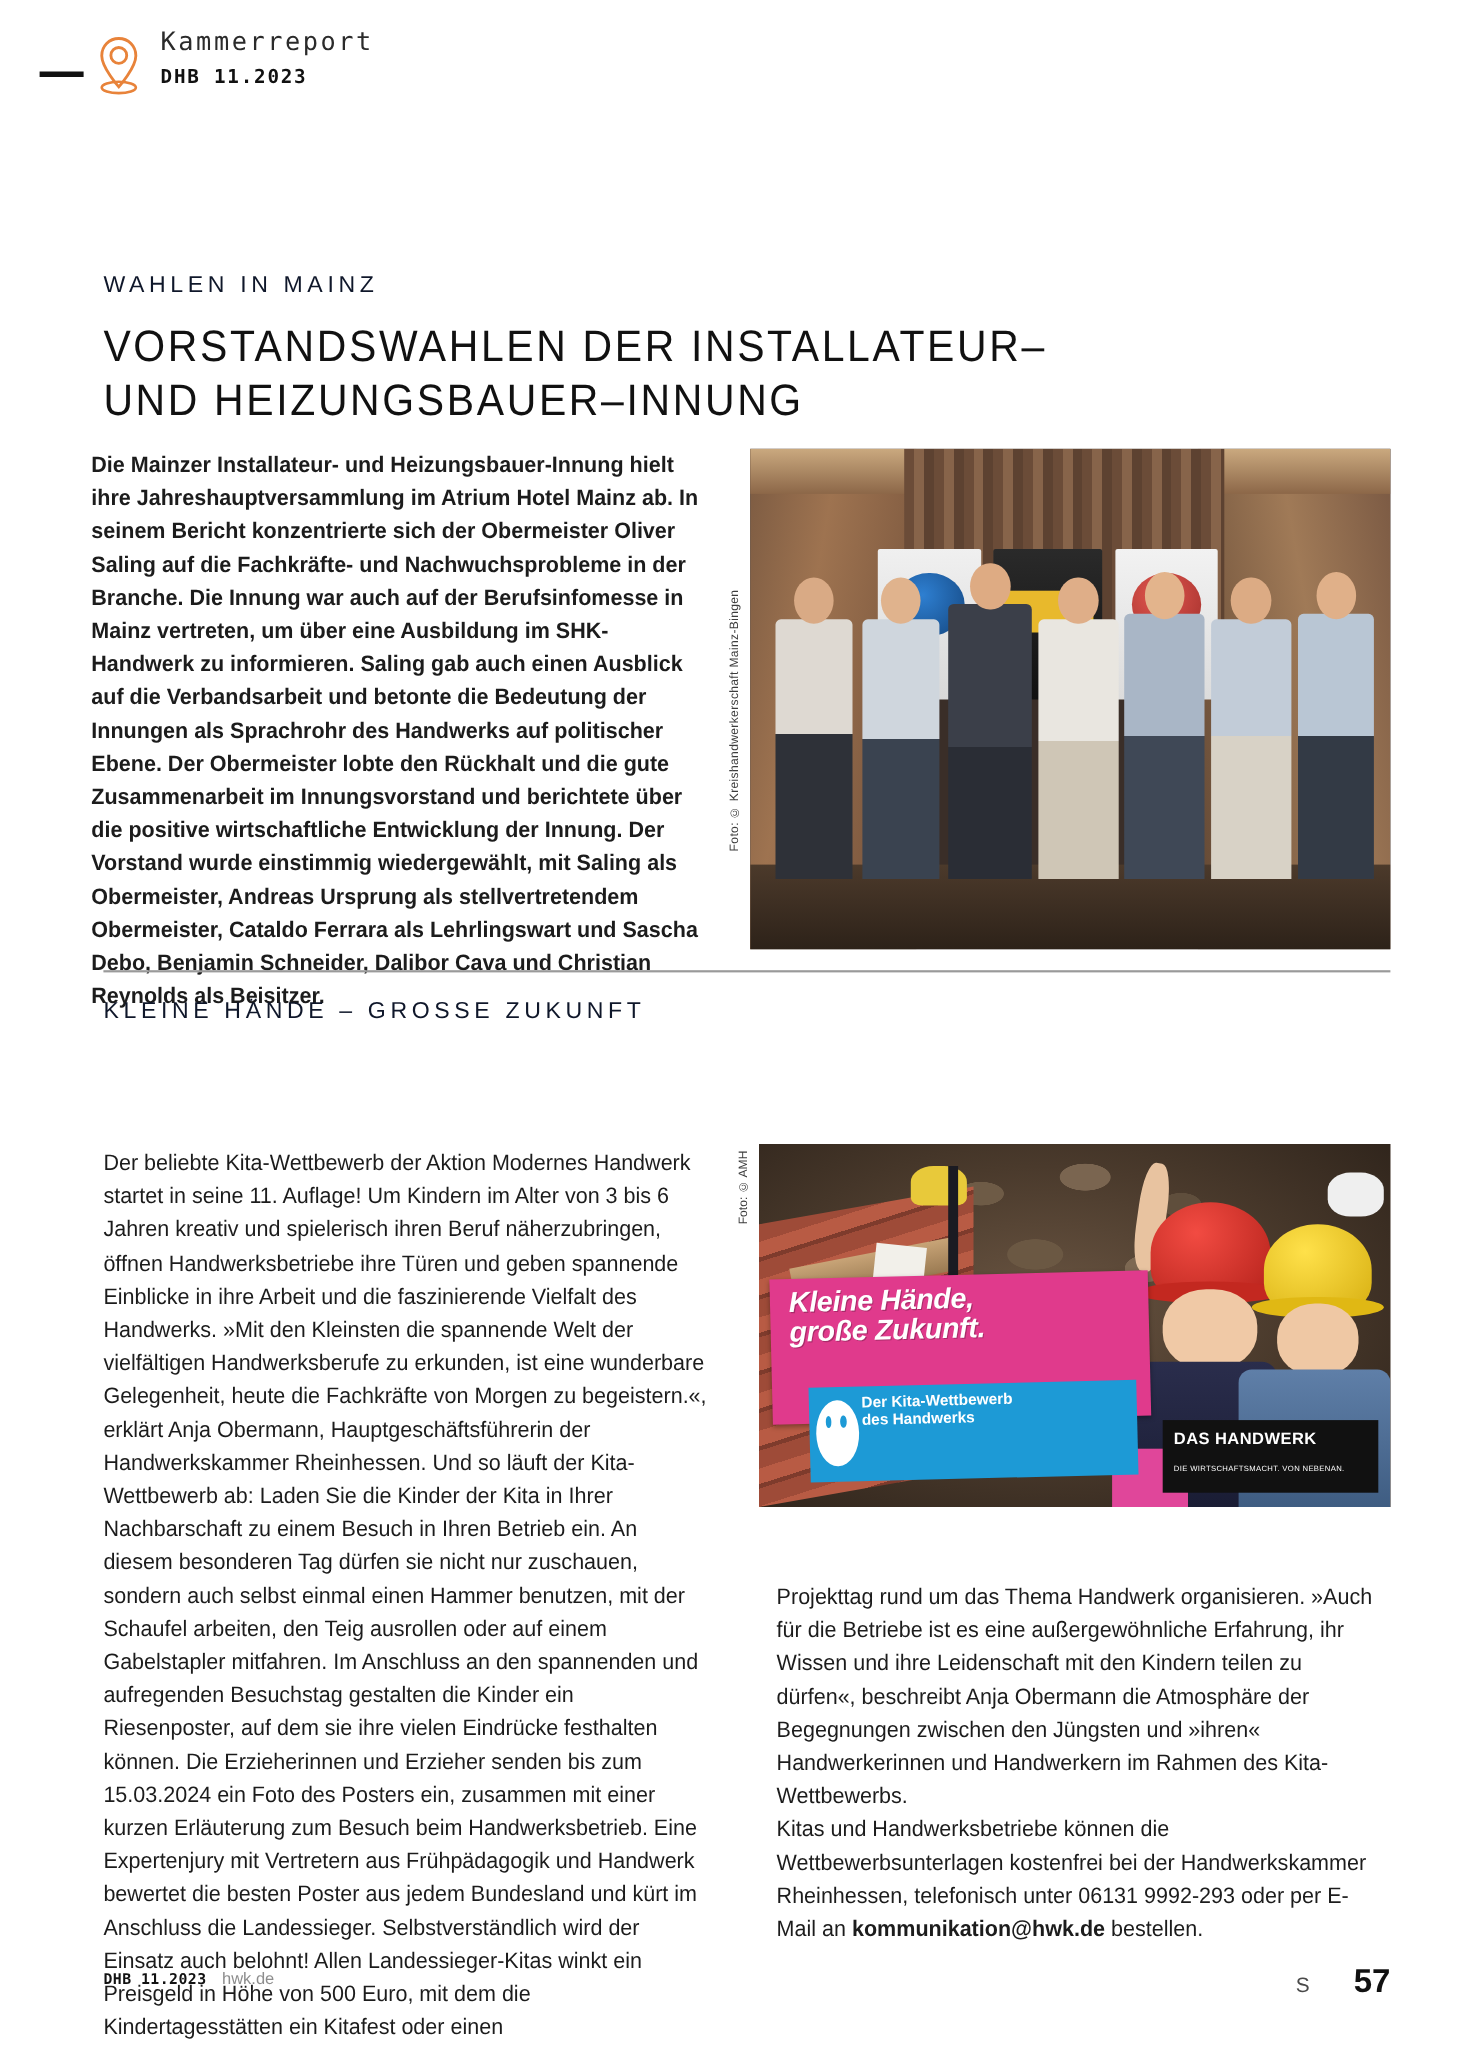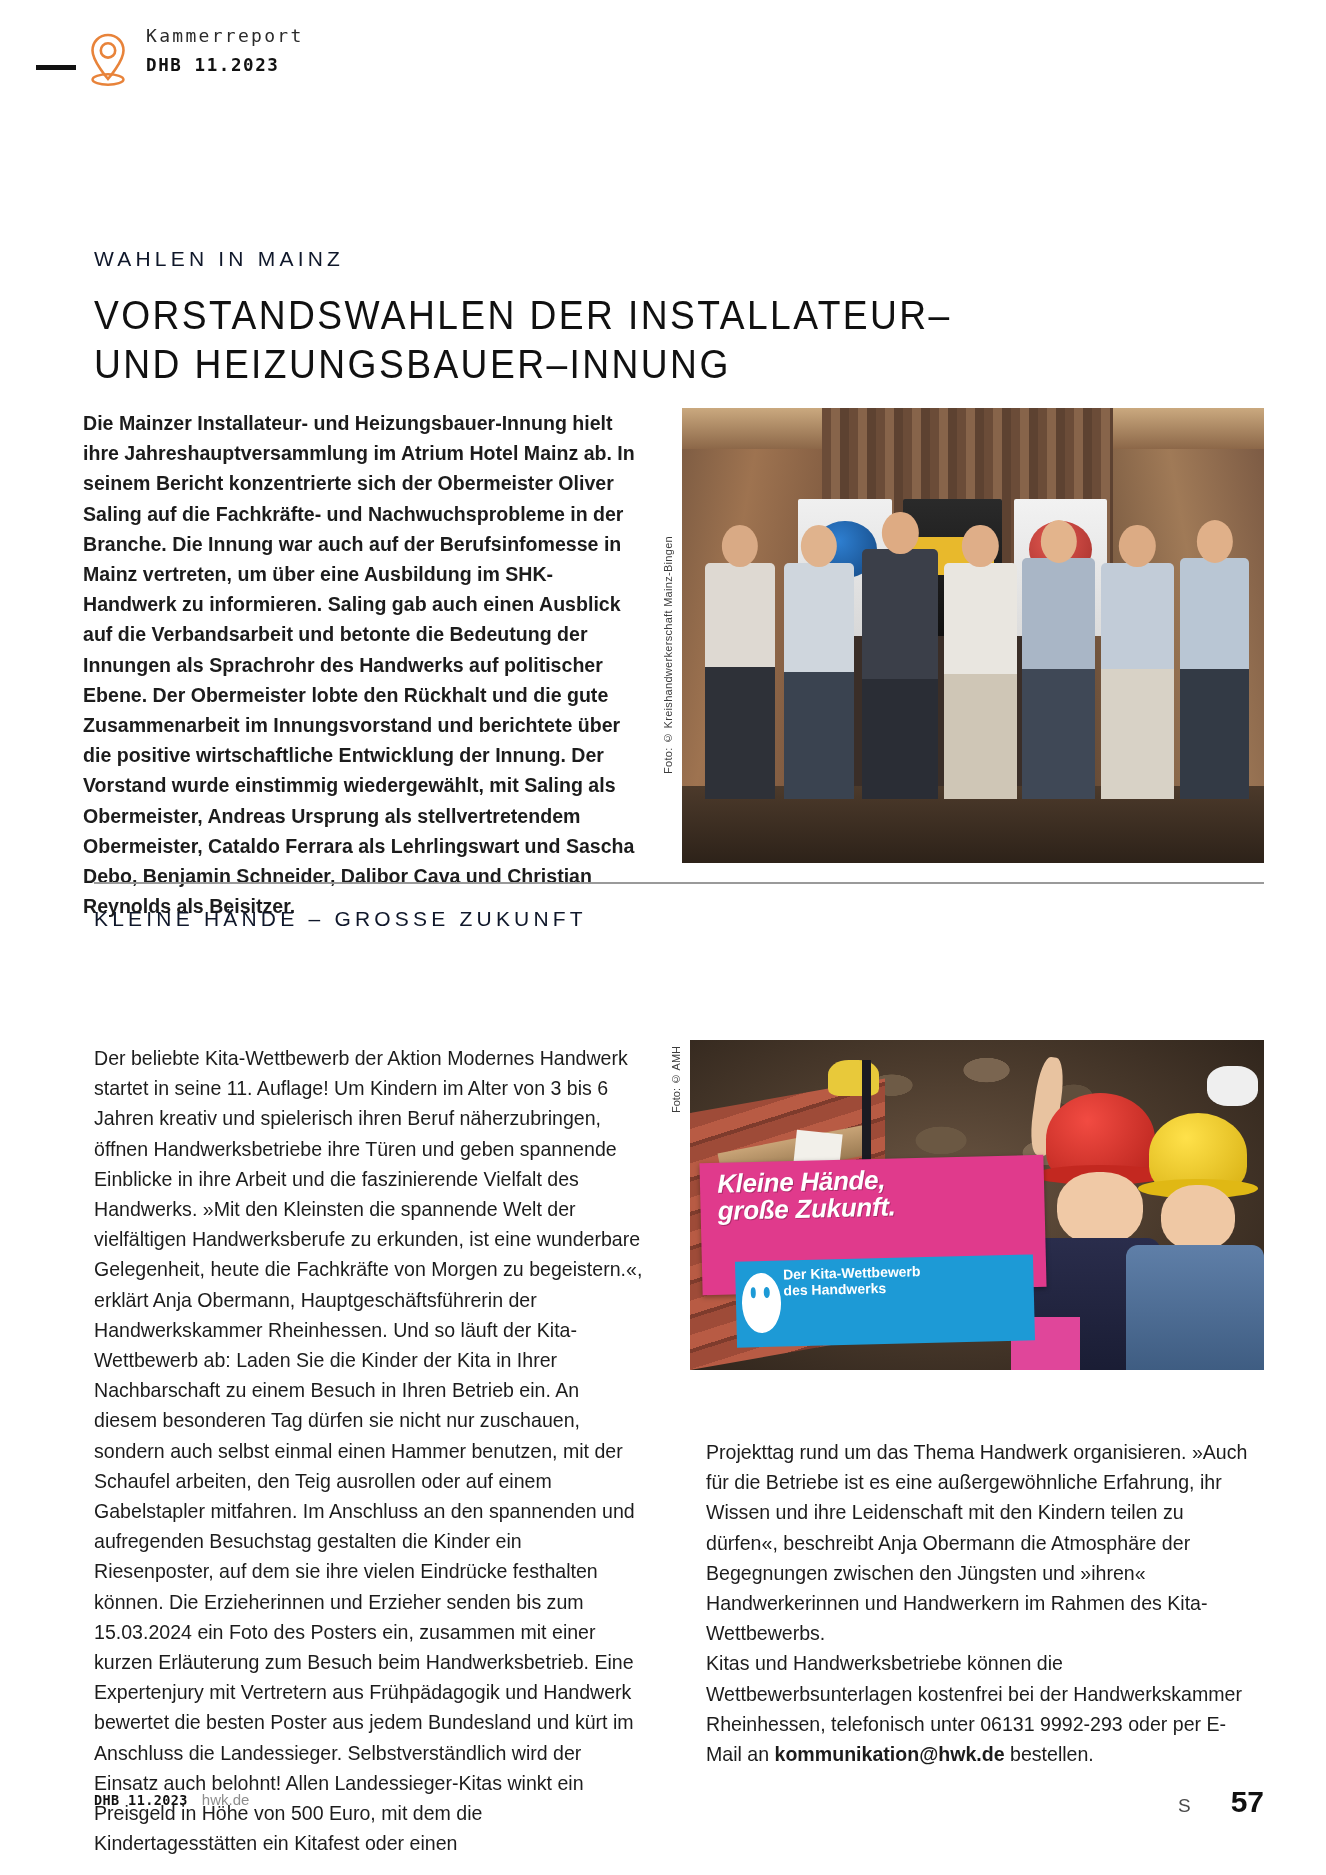--- a/index.html
+++ b/index.html
@@ -45,21 +45,21 @@
     width: 40px;
     height: 56px;
   }
   .mast-text {
     position: absolute;
     left: 146px;
     top: 0px;
   }
   .mast-kicker {
     font-family: "DejaVu Sans Mono", monospace;
-    font-size: 18px;
+    font-size: 23px;
     letter-spacing: 2.3px;
     color: #2b2b2b;
     line-height: 1.1;
     white-space: nowrap;
   }
   .mast-issue {
     font-family: "DejaVu Sans Mono", monospace;
     font-size: 17.5px;
     font-weight: bold;
     letter-spacing: 1.6px;
@@ -476,20 +476,24 @@
 
       <div class="p2-banner">
         <div class="l1">Kleine Hände,
 große Zukunft.</div>
       </div>
       <div class="p2-subbar">
         <div class="p2-smile"></div>
         <div class="l2">Der Kita-Wettbewerb
 des Handwerks</div>
       </div>
+      <div class="p2-dhbox">
+        <div class="dh1">DAS HANDWERK</div>
+        <div class="dh2">DIE WIRTSCHAFTSMACHT. VON NEBENAN.</div>
+      </div>
     </div>
   </div>
 
   <div class="col-left">
     <p class="bodytext">Der beliebte Kita-Wettbewerb der Aktion Modernes Handwerk startet in seine 11. Auflage! Um Kindern im Alter von 3 bis 6 Jahren kreativ und spielerisch ihren Beruf näherzubringen, öffnen Handwerksbetriebe ihre Türen und geben spannende Einblicke in ihre Arbeit und die faszinierende Vielfalt des Handwerks. »Mit den Kleinsten die spannende Welt der vielfältigen Handwerksberufe zu erkunden, ist eine wunderbare Gelegenheit, heute die Fachkräfte von Morgen zu begeistern.«, erklärt Anja Obermann, Hauptgeschäftsführerin der Handwerkskammer Rheinhessen. Und so läuft der Kita-Wettbewerb ab: Laden Sie die Kinder der Kita in Ihrer Nachbarschaft zu einem Besuch in Ihren Betrieb ein. An diesem besonderen Tag dürfen sie nicht nur zuschauen, sondern auch selbst einmal einen Hammer benutzen, mit der Schaufel arbeiten, den Teig ausrollen oder auf einem Gabelstapler mitfahren. Im Anschluss an den spannenden und aufregenden Besuchstag gestalten die Kinder ein Riesenposter, auf dem sie ihre vielen Eindrücke festhalten können. Die Erzieherinnen und Erzieher senden bis zum 15.03.2024 ein Foto des Posters ein, zusammen mit einer kurzen Erläuterung zum Besuch beim Handwerksbetrieb. Eine Expertenjury mit Vertretern aus Frühpädagogik und Handwerk bewertet die besten Poster aus jedem Bundesland und kürt im Anschluss die Landessieger. Selbstverständlich wird der Einsatz auch belohnt! Allen Landessieger-Kitas winkt ein Preisgeld in Höhe von 500 Euro, mit dem die Kindertagesstätten ein Kitafest oder einen</p>
   </div>
 
   <div class="col-right">
     <p class="bodytext">Projekttag rund um das Thema Handwerk organisieren. »Auch für die Betriebe ist es eine außergewöhnliche Erfahrung, ihr Wissen und ihre Leidenschaft mit den Kindern teilen zu dürfen«, beschreibt Anja Obermann die Atmosphäre der Begegnungen zwischen den Jüngsten und »ihren« Handwerkerinnen und Handwerkern im Rahmen des Kita-Wettbewerbs.</p>
     <p class="bodytext" style="margin-top:0;">

